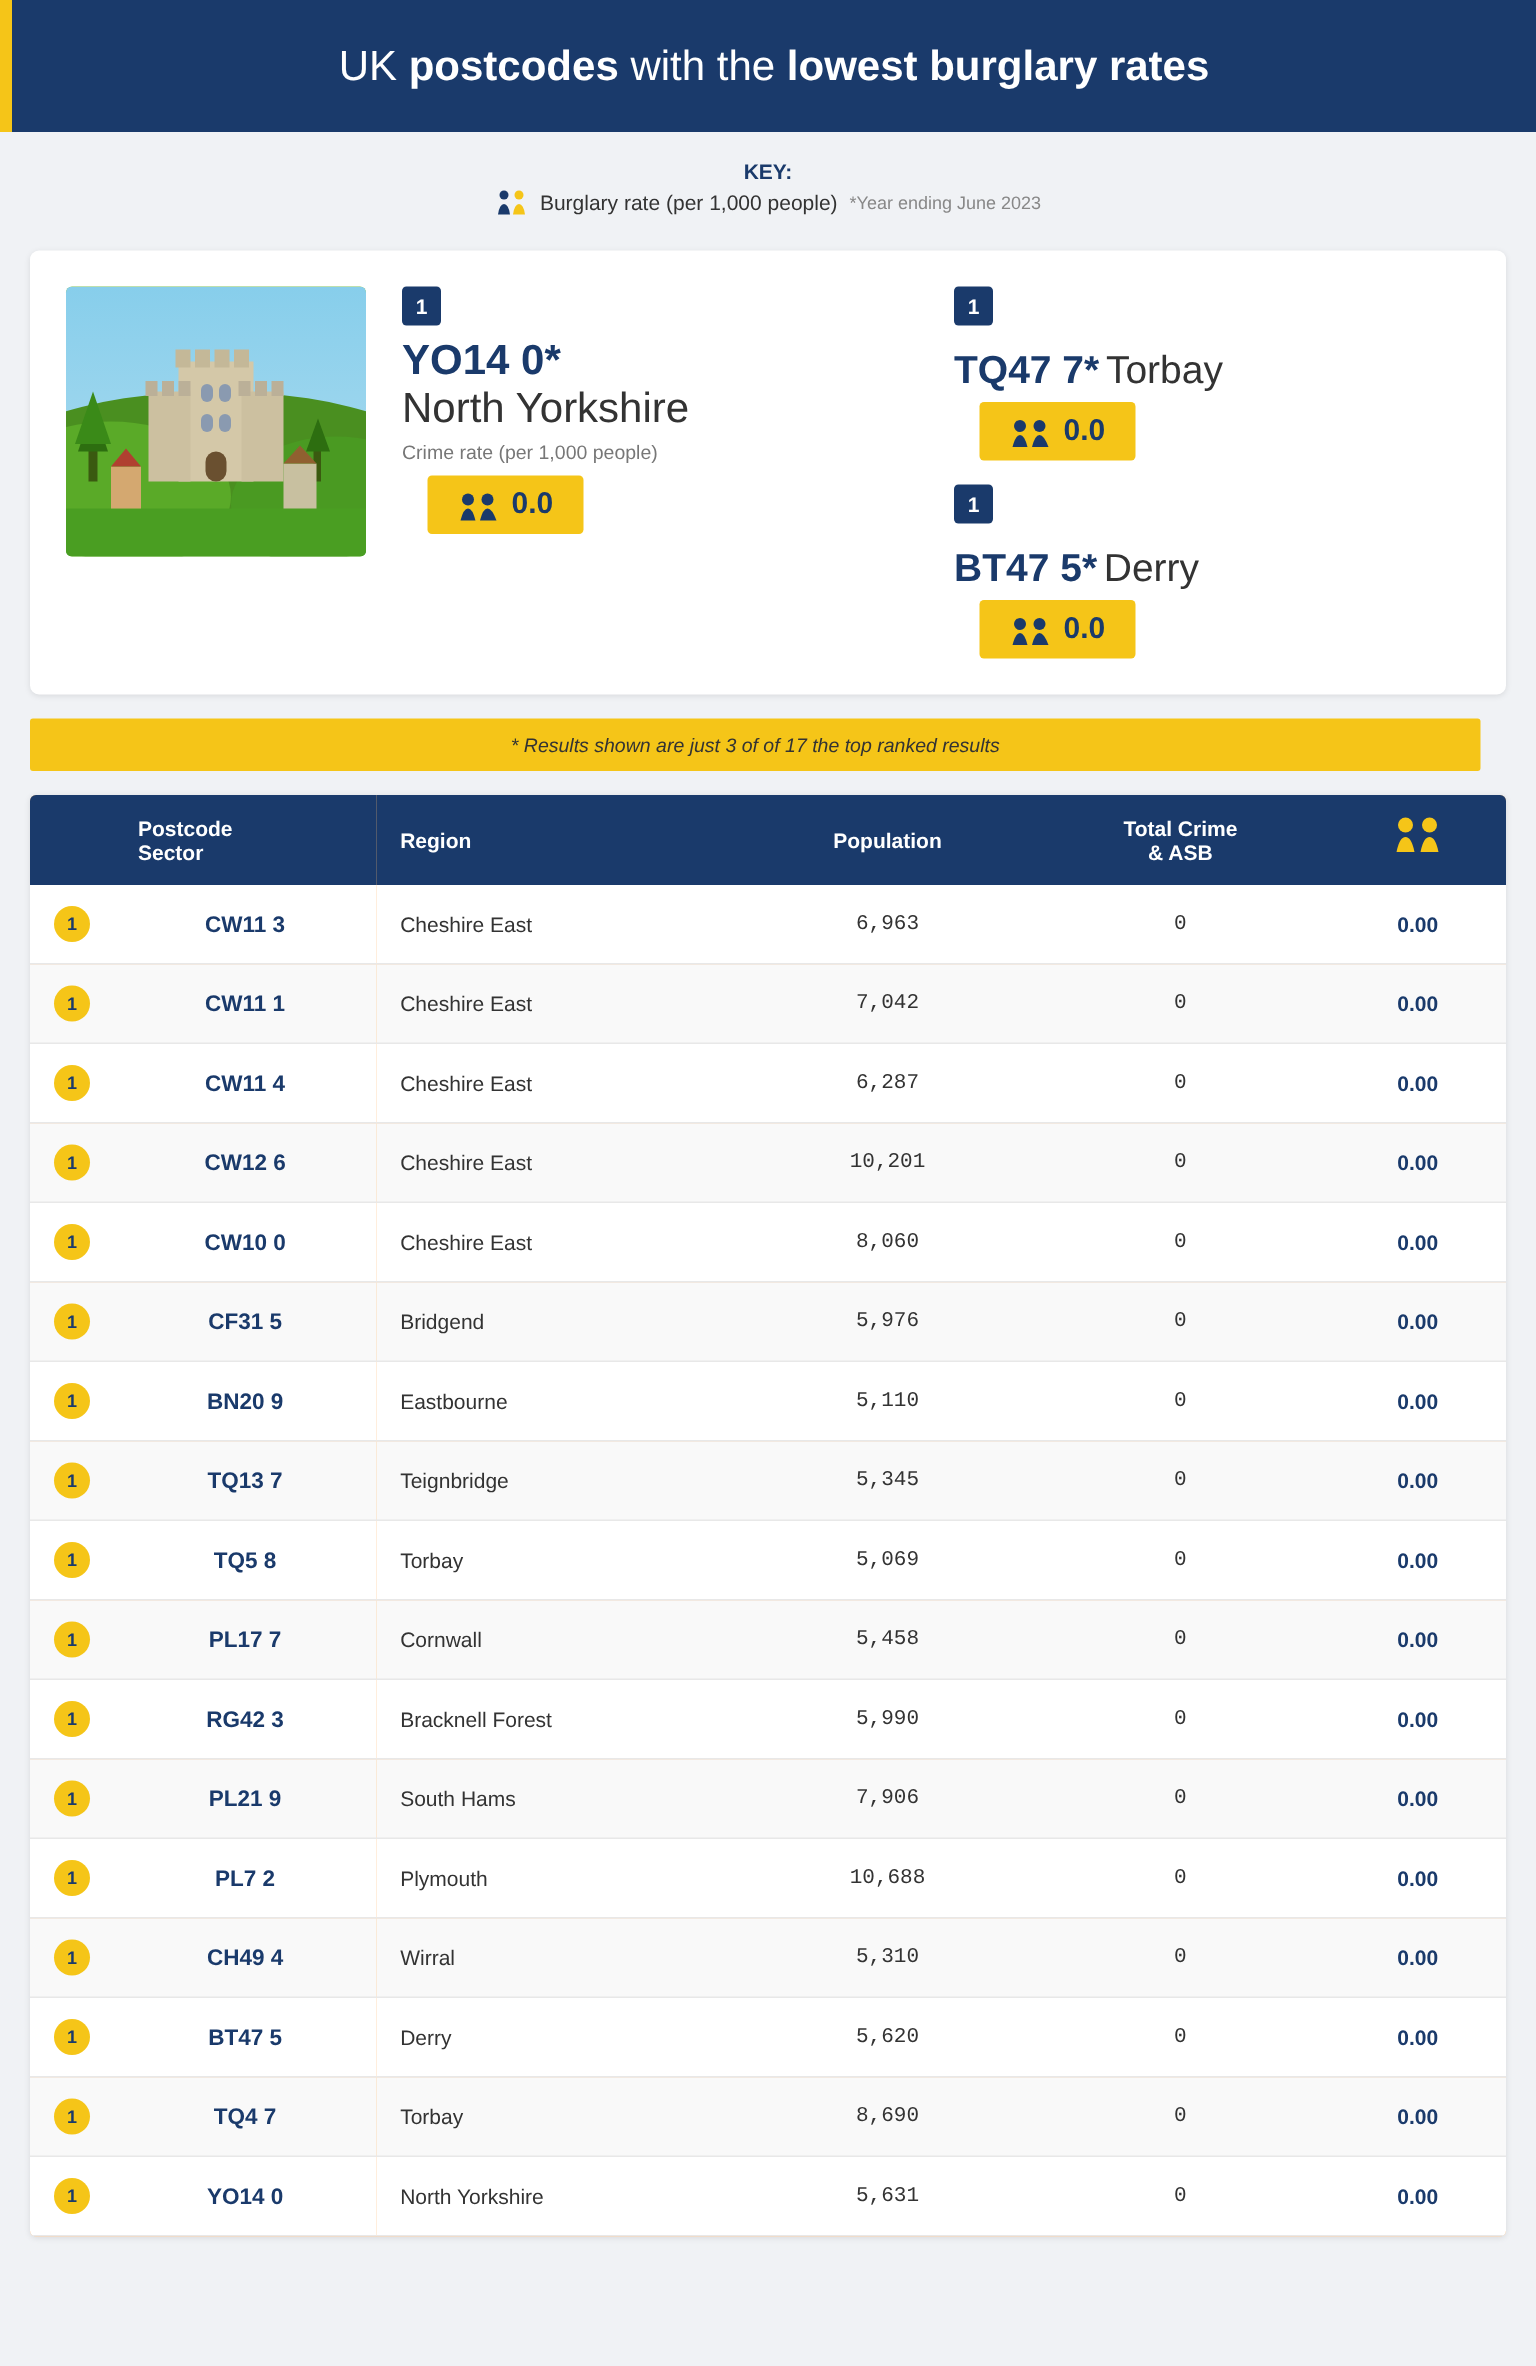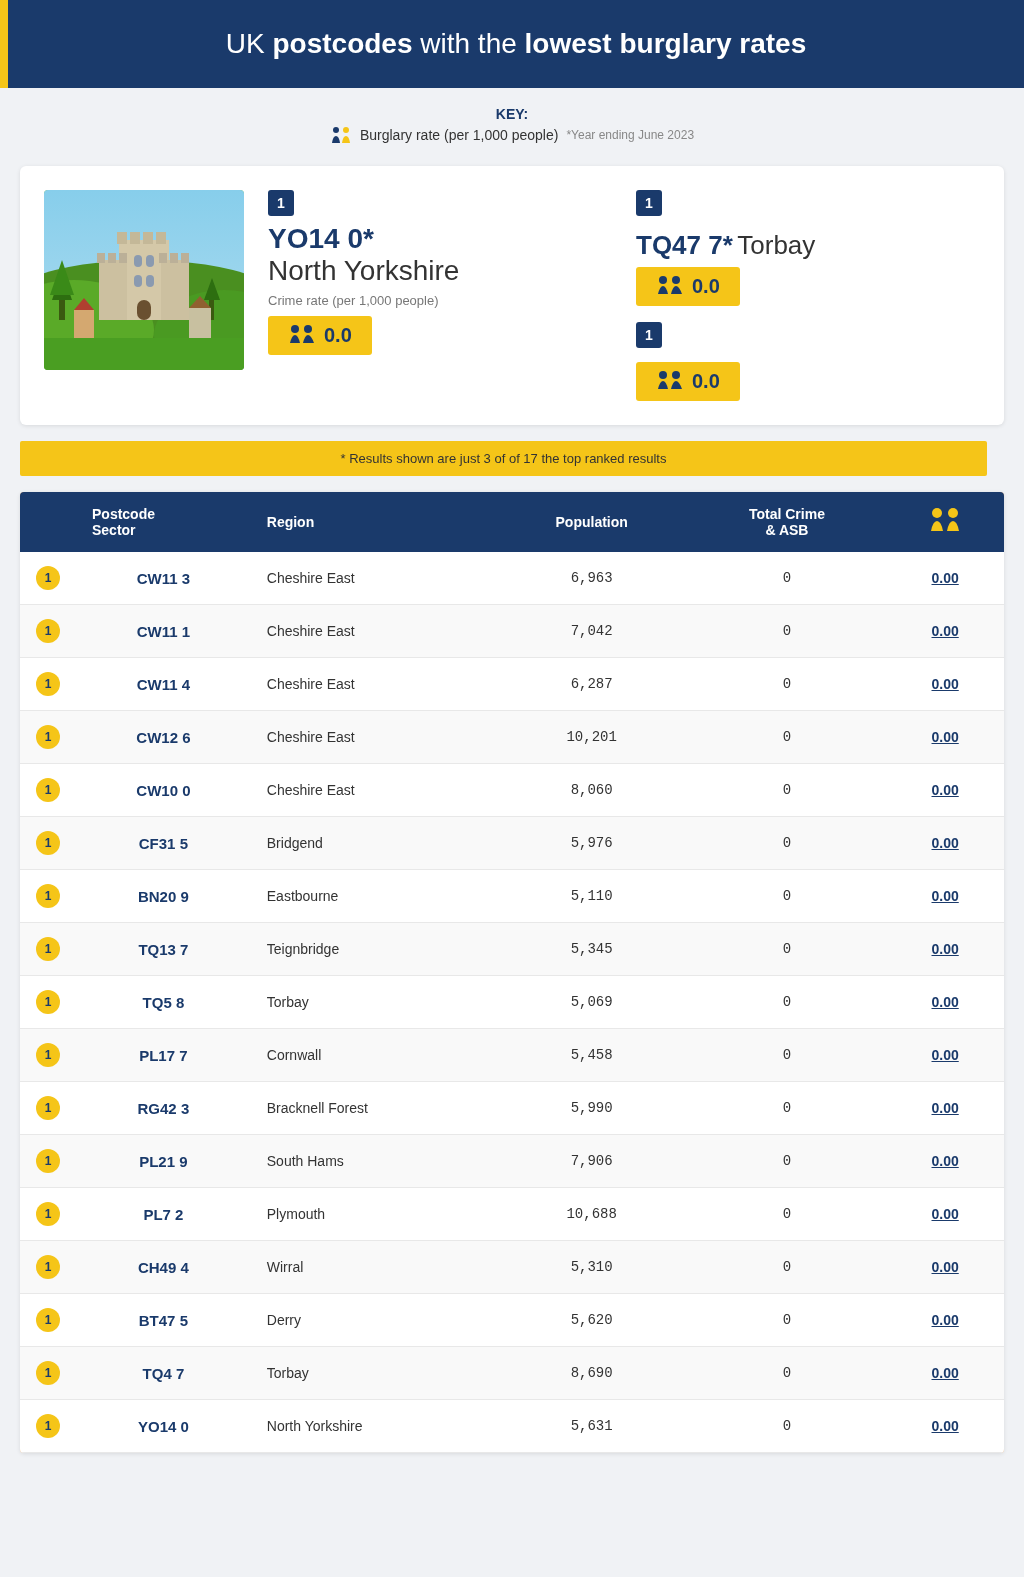--- a/index.html
+++ b/index.html
@@ -106,28 +106,29 @@
       color: #333;
       margin-bottom: 6px;
     }
     .crime-label {
       font-size: 13px;
       color: #777;
       margin-bottom: 8px;
     }
     .rate-badge {
       display: inline-flex;
-      align-items: flex-start;
+      align-items: flex-end;
       gap: 8px;
       background: #f5c518;
       padding: 8px 20px;
       border-radius: 3px;
       font-size: 20px;
       font-weight: 700;
       color: #1a3a6b;
+      margin-left: 17px;
     }
 
     .feature-right {
       flex: 1;
       display: flex;
       flex-direction: column;
       gap: 16px;
       justify-content: center;
     }
     .feature-right-item {
@@ -150,20 +151,21 @@
 
     
     .results-note {
       background: #f5c518;
       margin: 0 37px 16px 20px;
       padding: 10px 20px;
       text-align: center;
       font-size: 13px;
       color: #333;
       border-radius: 2px;
+      font-style: italic;
     }
 
     
     .table-container {
       margin: 0 20px 20px 20px;
       background: #fdba74;
       border-radius: 4px;
       overflow: hidden;
       box-shadow: 0 1px 4px rgba(0,0,0,0.1);
     }
@@ -201,21 +203,20 @@
     tbody td.postcode {
       font-weight: 700;
       color: #1a3a6b;
       font-size: 15px;
       text-align: center;
     }
     tbody td.rate {
       font-weight: 700;
       color: #1a3a6b;
       text-align: center;
-      text-decoration: underline;
     }
     tbody td.center { text-align: center; font-family: Liberation Mono, monospace; }
     tbody td.population { text-align: center; }
     tbody td.total-crime { text-align: center; }
 
     .row-rank {
       display: inline-flex;
       align-items: center;
       justify-content: center;
       width: 24px;
@@ -349,20 +350,25 @@
           <circle cx="20" cy="5" r="4" fill="#1a3a6b"></circle>
           <path d="M15 19 Q17 11 20 11 Q23 11 26 19" fill="#1a3a6b"></path>
         </svg>
         <span>0.0</span>
       </div>
     </div>
 
     <div class="feature-right-item">
       <div>
         <span class="rank-badge">1</span>
+      </div>
+      <div>
+        <span class="postcode-right">BT47 5*</span>
+        <span> </span>
+        <span class="region-right">Derry</span>
       </div>
       <div class="rate-badge" style="width: fit-content;">
         <svg width="28" height="20" viewBox="0 0 28 20">
           <circle cx="7" cy="5" r="4" fill="#1a3a6b"></circle>
           <path d="M2 19 Q4 11 7 11 Q10 11 12 19" fill="#1a3a6b"></path>
           <circle cx="20" cy="5" r="4" fill="#1a3a6b"></circle>
           <path d="M15 19 Q17 11 20 11 Q23 11 26 19" fill="#1a3a6b"></path>
         </svg>
         <span>0.0</span>
       </div>

